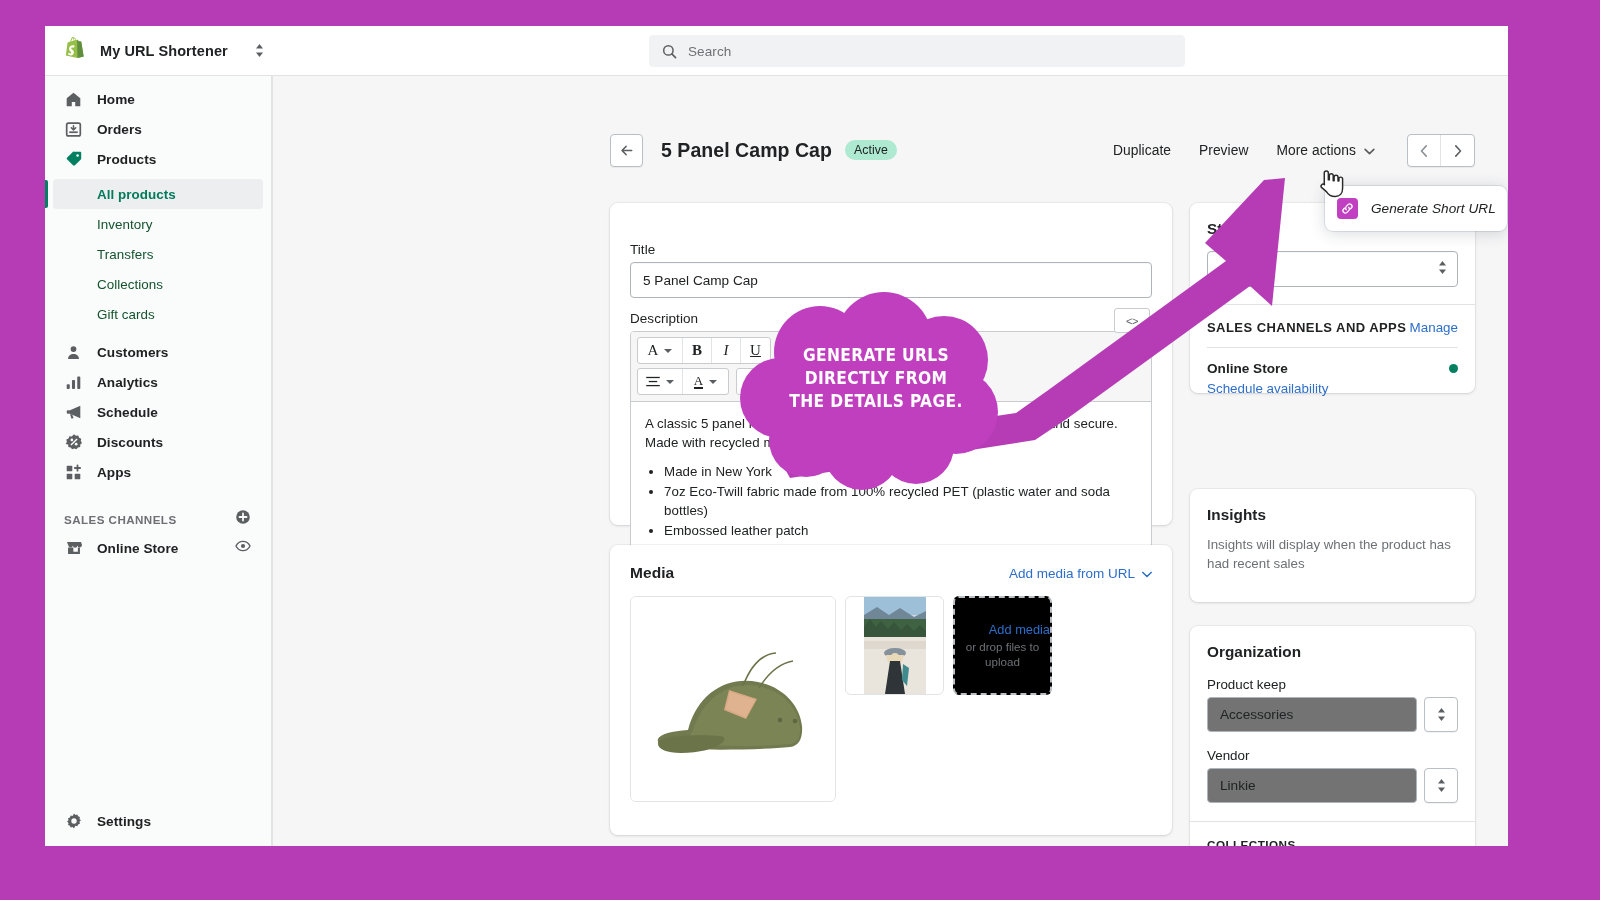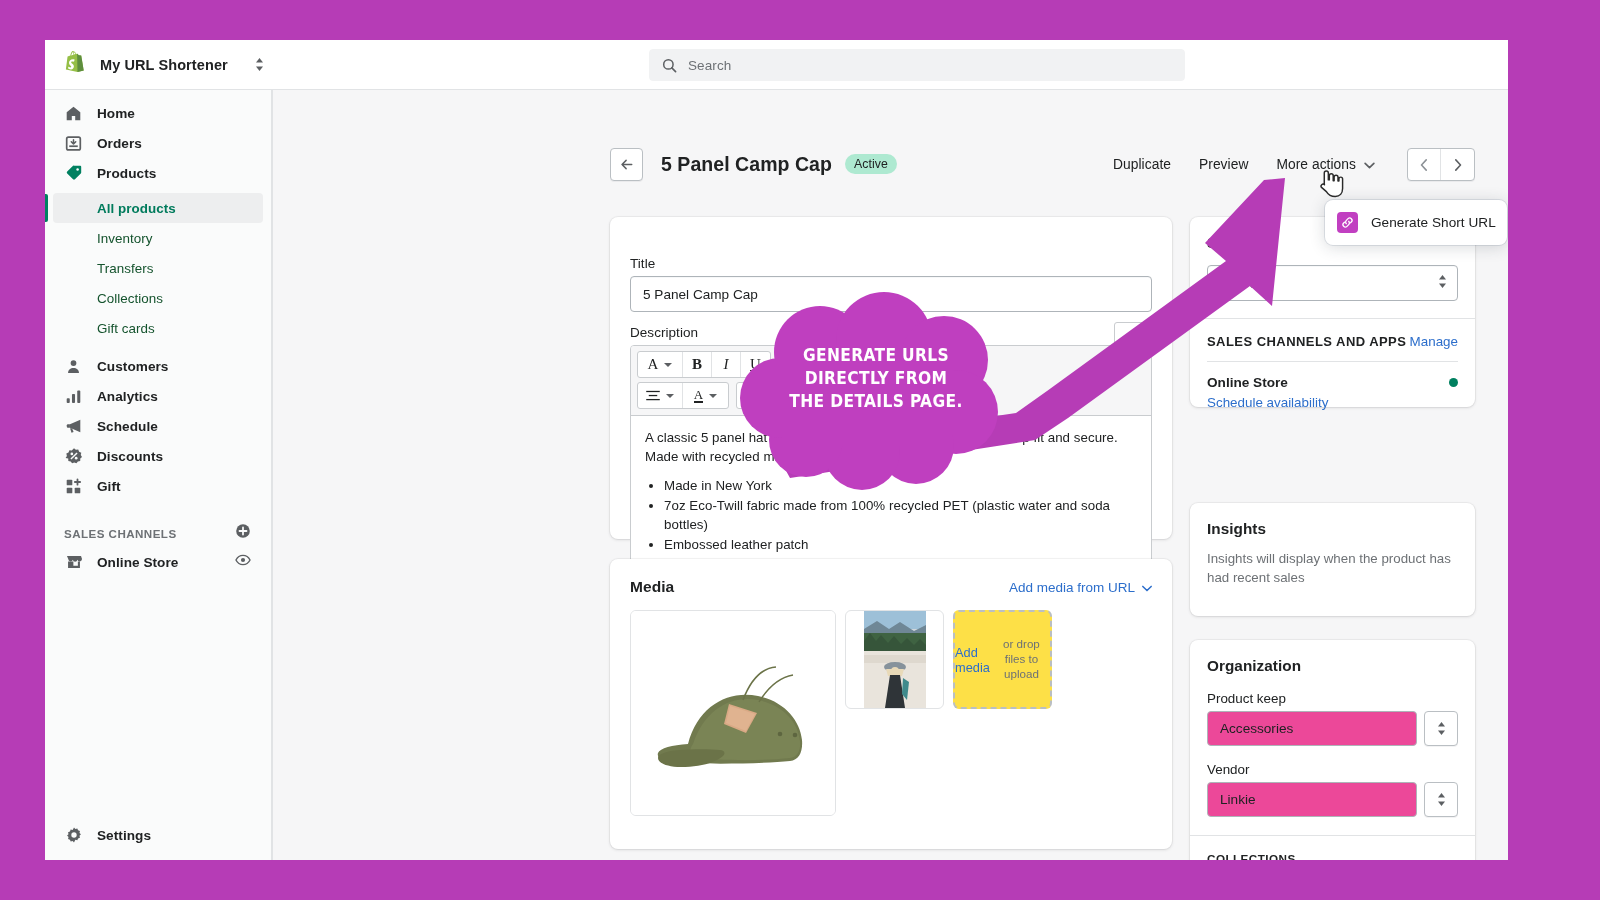--- a/index.html
+++ b/index.html
@@ -10,21 +10,21 @@
     overflow: hidden;
   }
   #root {
     position: relative;
     width: 1600px; height: 900px;
     background: #b63cb6;
   }
   
   .app-window {
     position: absolute;
-    left: 45px; top: 40px;
+    left: 45px; top: 26px;
     width: 1463px; height: 820px;
     background: #f4f6f8;
     overflow: hidden;
   }
   
   .topbar {
     position: absolute; left: 0; top: 0;
     width: 1463px; height: 50px;
     background: #ffffff;
     border-bottom: 1px solid #e1e3e5;
@@ -148,20 +148,21 @@
     align-items: center; justify-content: center; cursor: pointer;
   }
   .pager div:first-child { border-right: 1px solid #e1e3e5; }
   
   .dropdown {
     position: absolute; left: 1052px; top: 110px;
     width: 182px; background: #fff;
     border-radius: 8px; padding: 7px 0;
     box-shadow: 0 0 0 1px rgba(6,44,82,.1), 0 2px 16px rgba(33,43,54,.18);
     z-index: 40;
+    font-style: italic;
   }
   .dropdown-item {
     display: flex; align-items: center; gap: 13px;
     padding: 5px 12px; cursor: pointer;
   }
   .dd-icon {
     width: 21px; height: 21px; border-radius: 4px;
     background: #c13fc1; display: flex; align-items: center; justify-content: center;
     flex: 0 0 auto;
   }
@@ -229,22 +230,22 @@
     width: 206px; height: 206px; border: 1px solid #e1e3e5; border-radius: 6px;
     background: #fff; overflow: hidden; position: relative;
   }
   .media-thumb {
     width: 99px; height: 99px; border: 1px solid #e1e3e5; border-radius: 6px;
     background: #fff; overflow: hidden; position: relative;
     display:flex; align-items:center; justify-content:center;
   }
   .media-add {
     width: 99px; height: 99px; border: 2px dashed #babfc3; border-radius: 6px;
-    background: #fde047; display: flex; flex-direction: row;
-    align-items: center; justify-content: center; gap: 3px; cursor: pointer;
+    background: #000000; display: flex; flex-direction: column;
+    align-items: flex-end; justify-content: center; gap: 3px; cursor: pointer;
   }
   .media-add .a1 { font-size: 12.8px; color: #2c6ecb; }
   .media-add .a2 { font-size: 11.6px; color: #6d7175; text-align: center; line-height: 1.28; }
   
   .rcard { position: absolute; left: 917px; width: 285px; }
   #card-status { top: 127px; height: 190px; padding: 17px 17px 0; }
   .rtitle { font-size: 15.3px; font-weight: 600; color: #202223; letter-spacing: .05px; }
   .select-box {
     margin-top: 13px; width: 100%; height: 36px;
     border: 1px solid #aeb4b9; border-radius: 4px; background: #fff;
@@ -270,21 +271,21 @@
   .chan-name { font-size: 13.6px; color: #202223; font-weight: 600; }
   .dot-green { width: 9px; height: 9px; border-radius: 50%; background: #008060; }
   .chan-link { font-size: 13.4px; color: #2c6ecb; margin-top: 5px; cursor: pointer; }
   #card-insights { top: 413px; height: 113px; padding: 17px; }
   .insights-text { font-size: 13.3px; color: #6d7175; margin-top: 11px; line-height: 1.45; }
   #card-org { top: 550px; height: 290px; padding: 17px 17px 0; }
   .org-label { font-size: 13.4px; color: #202223; margin: 16px 0 5px; }
   .org-field { display: flex; gap: 7px; }
   .org-input {
     flex: 1; height: 35px; border: 1px solid #aeb4b9; border-radius: 4px;
-    background: #ec4899; display: flex; align-items: center; padding: 0 12px;
+    background: #737373; display: flex; align-items: center; padding: 0 12px;
     font-size: 13.6px; color: #202223;
     box-shadow: inset 0 1px 0 rgba(99,115,129,.05);
   }
   .org-stepper {
     width: 34px; height: 35px; border: 1px solid #babfc3; border-radius: 4px;
     background: #fff; display: flex; align-items: center; justify-content: center;
     box-shadow: 0 1px 0 rgba(22,29,37,.05); cursor: pointer;
   }
   .coll-head {
     font-size: 11.7px; font-weight: 600; color: #202223;
@@ -433,21 +434,21 @@
 
     <div class="nav-item">
       <span class="ico">
         <svg width="17" height="17" viewBox="0 0 20 20">
               <rect x="2" y="2" width="6.6" height="6.6" rx="1" fill="#5c5f62"></rect>
               <rect x="2" y="11.4" width="6.6" height="6.6" rx="1" fill="#5c5f62"></rect>
               <rect x="11.4" y="11.4" width="6.6" height="6.6" rx="1" fill="#5c5f62"></rect>
               <path d="M14.7 1.6v6.2M11.6 4.7h6.2" stroke="#5c5f62" stroke-width="2.1" stroke-linecap="round"></path>
             </svg>
       </span>
-      <span class="nav-label">Gift</span>
+      <span class="nav-label">Apps</span>
     </div>
 
     <div class="nav-gap-18"></div>
     <div class="section-head">
       <span class="title">SALES CHANNELS</span>
       <span>
         <svg width="16" height="16" viewBox="0 0 20 20">
               <circle cx="10" cy="10" r="8.5" fill="#5c5f62"></circle>
               <path d="M10 5.6v8.8M5.6 10h8.8" stroke="#fafbfb" stroke-width="2.2" stroke-linecap="round"></path>
             </svg>

